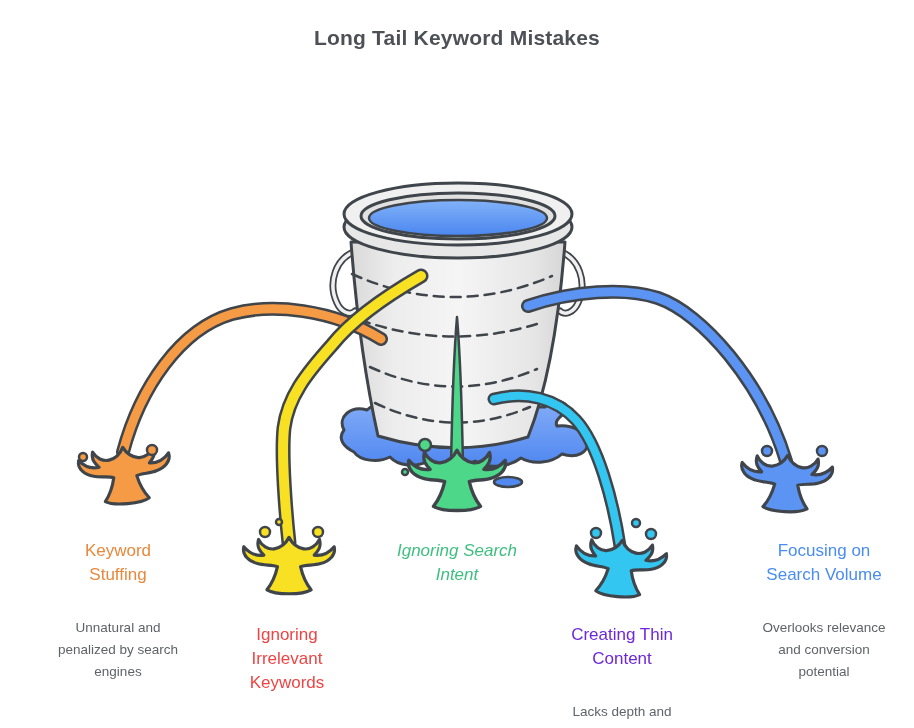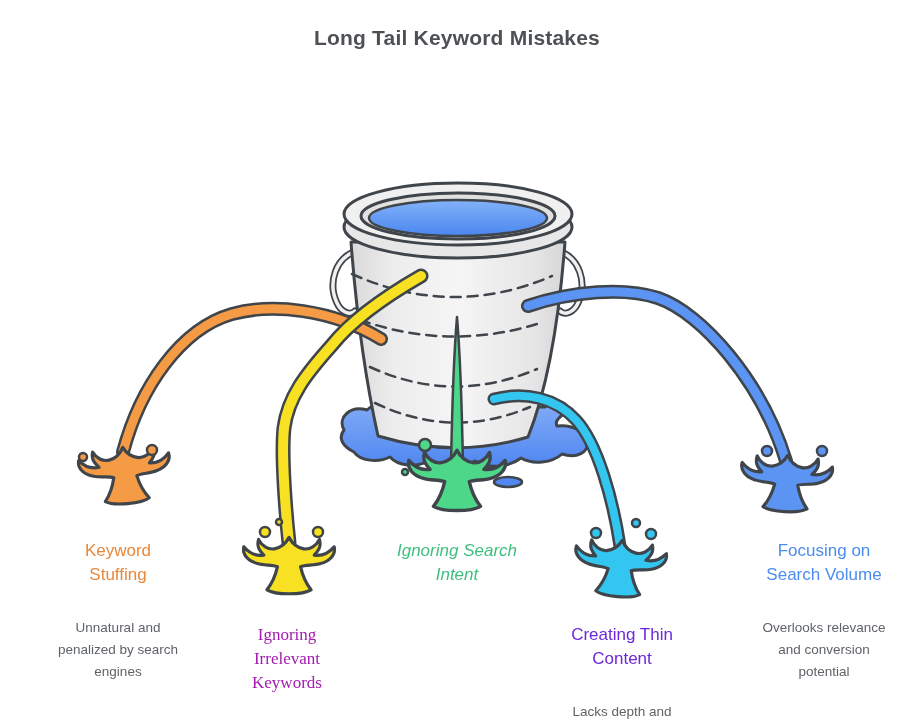--- a/index.html
+++ b/index.html
@@ -4,21 +4,21 @@
 <style>
   html,body{margin:0;padding:0;background:#ffffff;}
   .stage{position:relative;width:914px;height:728px;background:#ffffff;overflow:hidden;
          font-family:"Liberation Sans",sans-serif;}
   .title{position:absolute;left:0;top:26px;width:914px;text-align:center;
          font-size:21px;font-weight:bold;color:#4D5156;letter-spacing:.2px;}
   .illus{position:absolute;left:0;top:0;}
   .label{position:absolute;width:190px;text-align:center;white-space:pre-line;}
   .label .h{font-size:17px;line-height:24px;margin:0 0 12px 0;}
   .label .d{font-size:13.5px;line-height:22px;color:#5F6368;}
-  .c0{color:#E8883C;} .c1{color:#a21caf;font-family:Liberation Serif, serif;} .c2{color:#3FBF7F;} .c3{color:#6d28d9;} .c4{color:#4A8CF0;}
+  .c0{color:#E8883C;} .c1{color:#ef4444;} .c2{color:#3FBF7F;} .c3{color:#6d28d9;} .c4{color:#4A8CF0;}
   .m0{left:23px;top:521px;} .m1{left:192px;top:605px;} .m2{left:362px;top:521px;font-style:italic;}
   .m3{left:527px;top:605px;} .m4{left:729px;top:521px;}
 </style>
 </head>
 <body>
 
 <div class="stage">
 
   <div class="title">Long Tail Keyword Mistakes</div>
 

